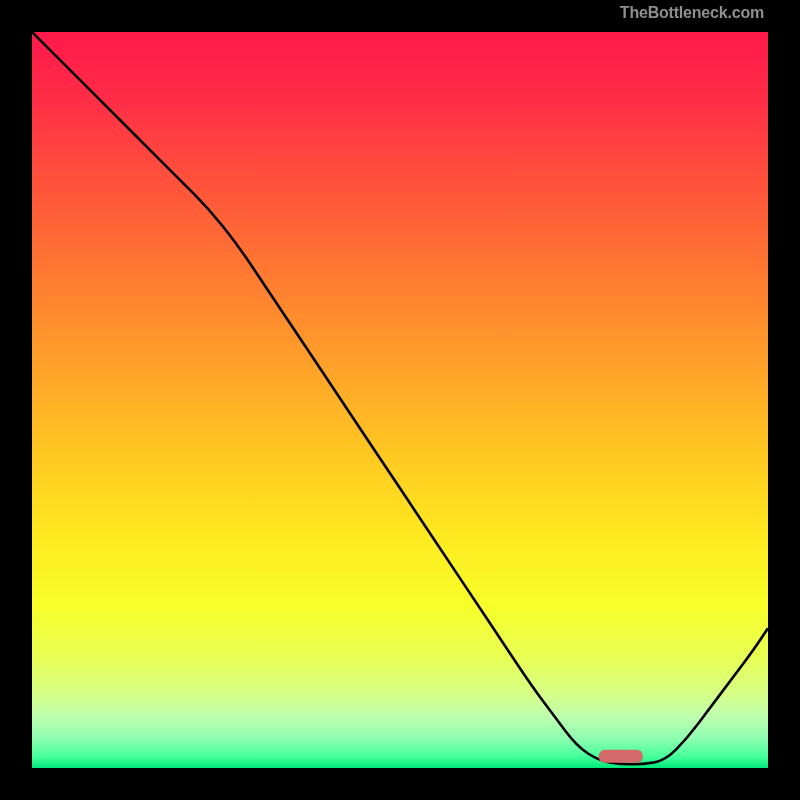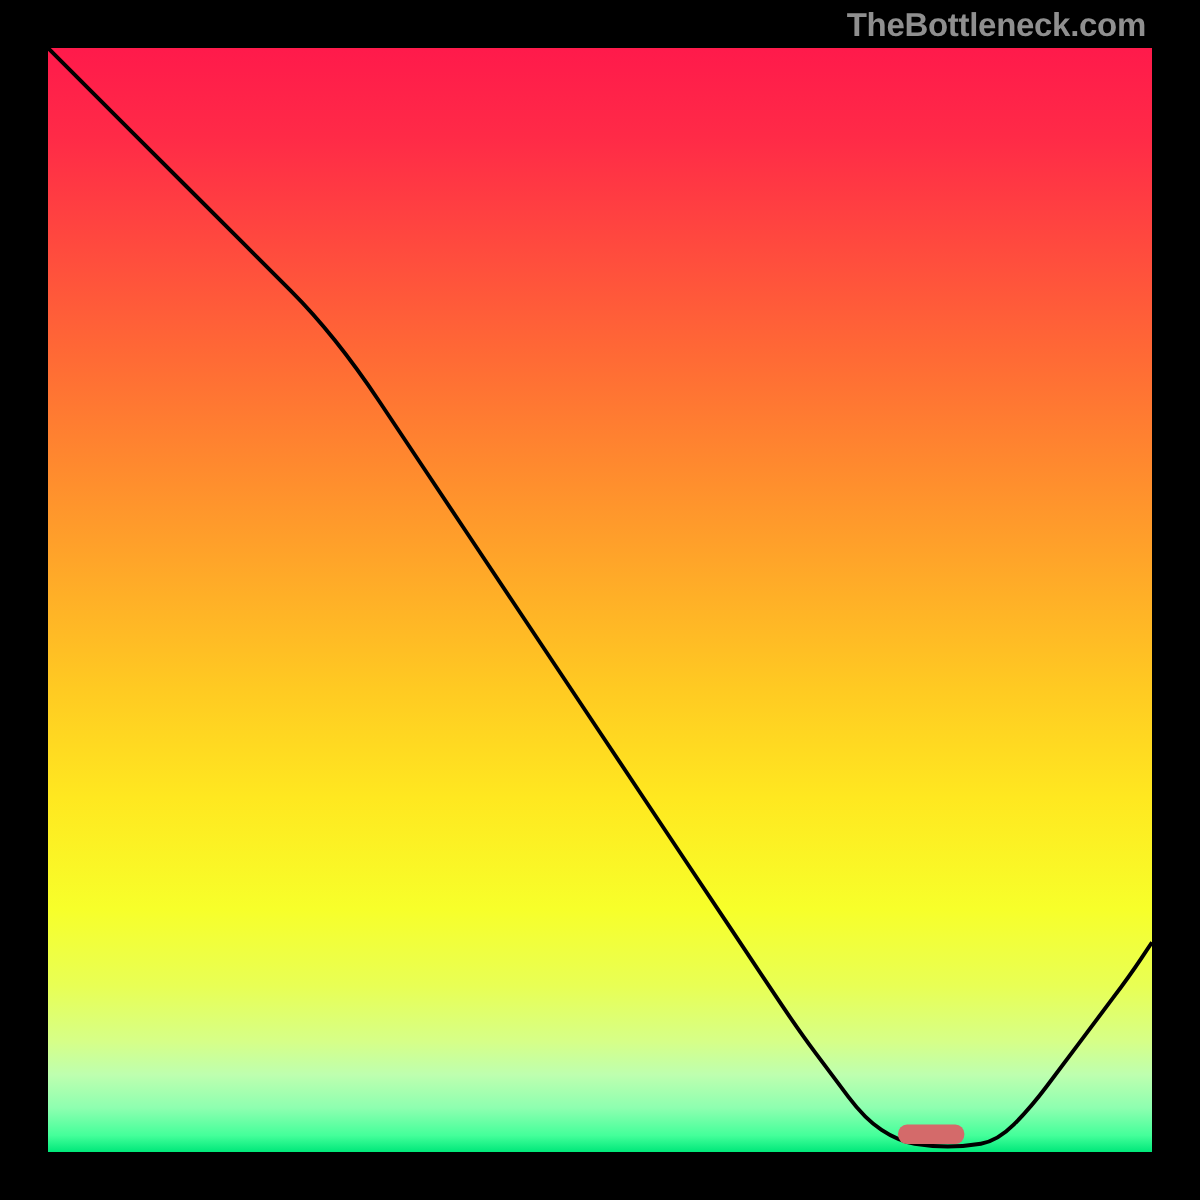--- a/index.html
+++ b/index.html
@@ -26,21 +26,21 @@
     top: 32px;
     width: 736px;
     height: 736px;
     overflow: hidden;
   }
   .watermark {
     position: absolute;
     top: 4px;
     right: 36px;
     color: #8f8f8f;
-    font-size: 22px;
+    font-size: 16px;
     font-weight: 600;
     letter-spacing: -0.2px;
     user-select: none;
     pointer-events: none;
   }
   svg {
     display: block;
   }
 </style>
 </head>

